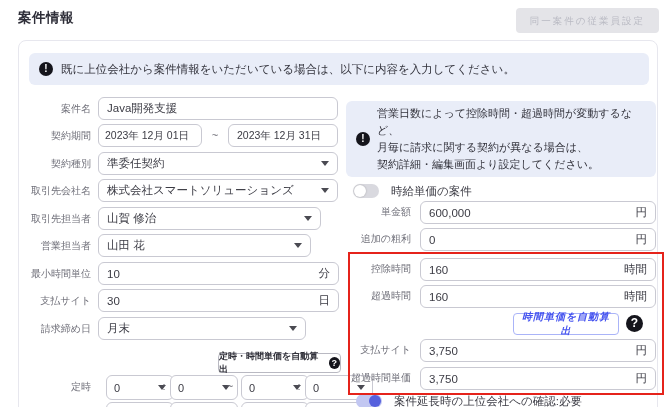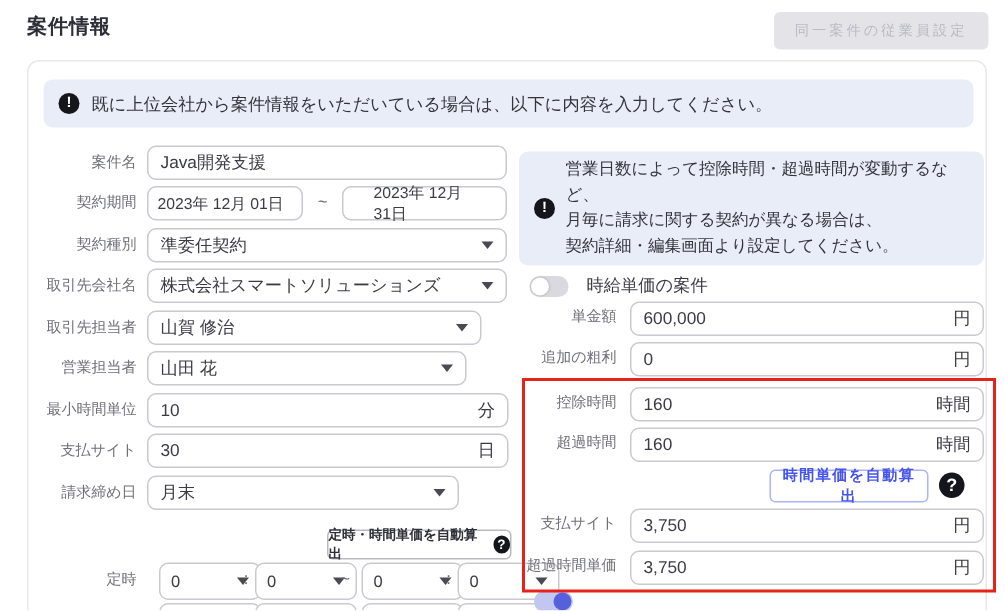--- a/index.html
+++ b/index.html
@@ -45,21 +45,21 @@
             border-radius:4px;display:flex;align-items:center;justify-content:center;gap:6px;
             font-size:9px;color:#2f2f38;font-weight:bold;}
   .help-btn .qcircle{width:12px;height:12px;font-size:9px;line-height:12px;}
 
   .mini{position:absolute;width:52px;height:23px;border:1px solid #c9c9d2;border-radius:6px;background:#fff;
         display:flex;align-items:center;justify-content:space-between;padding:0 7px;font-size:11px;color:#3b3b44;}
   .mini .caret{margin-left:0;}
 
   .auto-btn{position:absolute;left:494px;top:272px;width:106px;height:22px;background:#fff;border:1px solid #aab4f8;
             border-radius:4px;color:#4553ef;font-size:10px;font-weight:bold;letter-spacing:1px;
-            display:flex;align-items:center;justify-content:center;}
+            display:flex;align-items:center;justify-content:center;font-style:italic;}
   .auto-q{position:absolute;left:607px;top:274px;width:17px;height:17px;line-height:17px;font-size:12px;}
 
   .red-box{position:absolute;left:329px;top:211px;width:312px;height:139px;border:2.5px solid #e5231b;
            pointer-events:none;z-index:5;}
 </style>
 </head>
 <body>
 
 <div id="app">
 
@@ -76,21 +76,21 @@
     <div class="abs flabel" style="top:56px">案件名</div>
     <div class="abs input" style="left:79px;top:56px;width:240px">
       <span>Java開発支援</span>
     </div>
 
     <div class="abs flabel" style="top:83px">契約期間</div>
     <div class="abs input" style="left:79px;top:83px;width:104px;font-size:10.5px;padding:0 6px">
       <span>2023年 12月 01日</span>
     </div>
     <div class="abs sep" style="left:188px;top:83px">~</div>
-    <div class="abs input" style="left:209px;top:83px;width:110px;font-size:10.5px;padding:0 20px">
+    <div class="abs input" style="left:209px;top:83px;width:110px;font-size:10.5px;padding:0 8px">
       <span>2023年 12月 31日</span>
     </div>
 
     <div class="abs input" style="left:79px;top:111px;width:240px">
       <span>準委任契約</span>
       <span class="caret"></span>
     </div>
     <div class="abs flabel" style="top:111px">契約種別</div>
 
     <div class="abs flabel" style="top:138px">取引先会社名</div>
@@ -209,16 +209,17 @@
 
     <div class="rlabel" style="top:326px">超過時間単価</div>
     <div class="abs input" style="left:401px;top:326px;width:236px">
       <span>3,750</span>
       <span class="sfx">円</span>
     </div>
 
     <div class="toggle on" style="left:337px;top:353px">
       <span class="knob"></span>
     </div>
+    <div class="toggle-label" style="left:375px;top:353px">案件延長時の上位会社への確認:必要</div>
 
     <div class="red-box"></div>
   </div>
 </div>
 
 </body></html>

